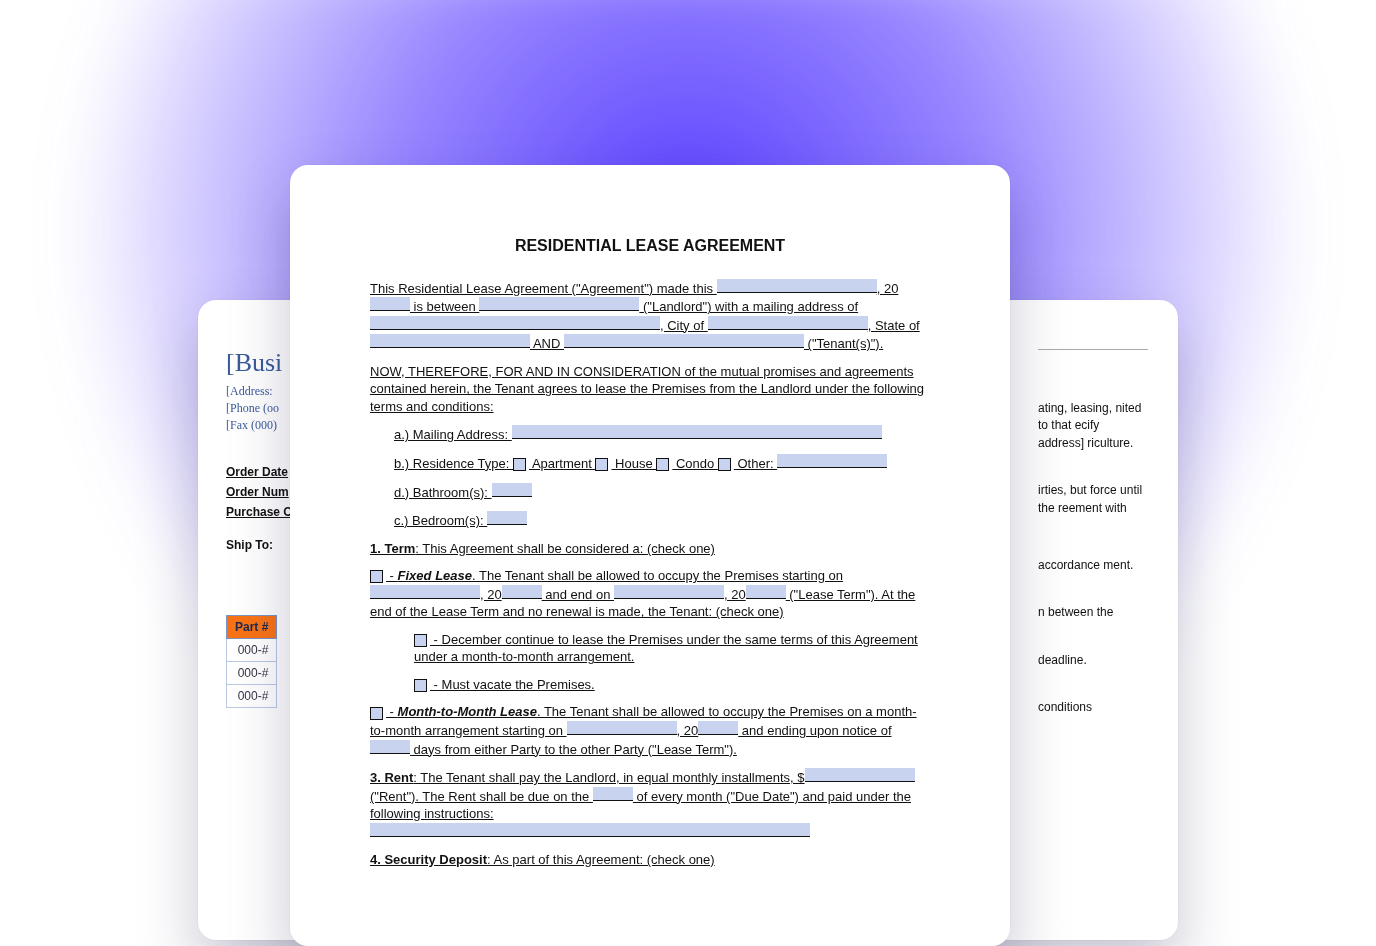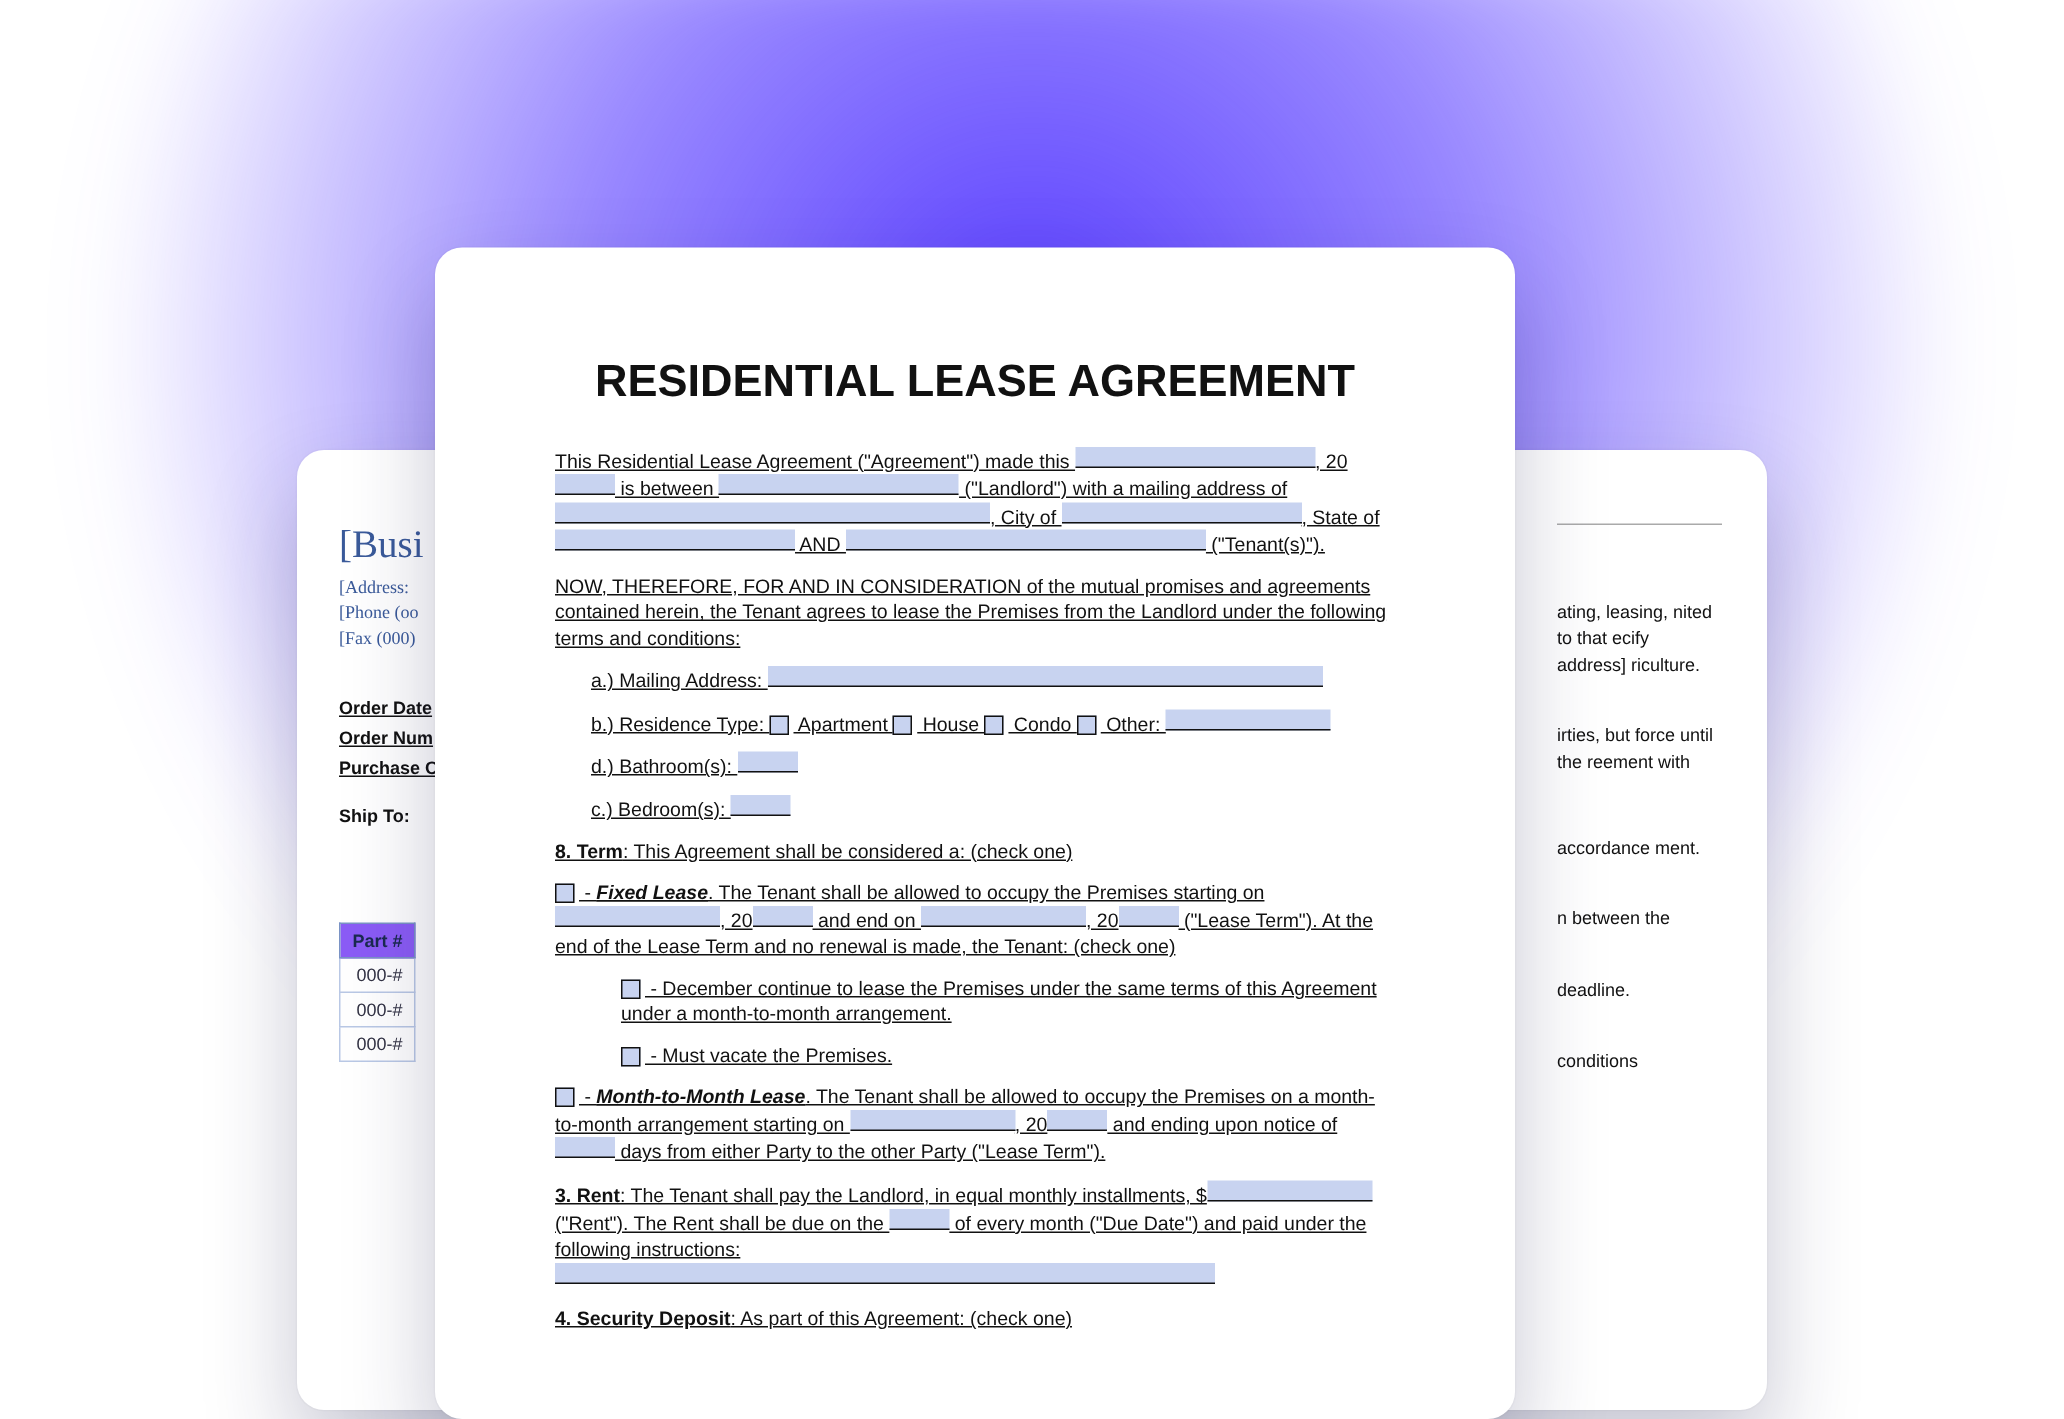--- a/index.html
+++ b/index.html
@@ -4,36 +4,36 @@
 <style>
   html,body{margin:0;padding:0;background:#fff;font-family:Helvetica,Arial,sans-serif;color:#111;}
   .stage{position:relative;width:1376px;height:946px;overflow:hidden;}
   .glow{position:absolute;left:60px;top:-40px;width:1256px;height:900px;border-radius:80px;
         background:radial-gradient(ellipse at 50% 30%, rgba(70,40,255,0.9) 0%, rgba(70,40,255,0.55) 35%, rgba(70,40,255,0.25) 55%, rgba(70,40,255,0) 70%);
         filter:blur(28px);z-index:0;}
   .doc{position:absolute;background:#fff;border-radius:18px;box-shadow:0 0 0 1px rgba(0,0,0,0.02), 0 30px 60px rgba(30,30,80,0.25);}
   .back-left{left:198px;top:300px;width:460px;height:640px;z-index:1;padding:48px 28px 0 28px;box-sizing:border-box;}
   .back-right{left:718px;top:300px;width:460px;height:640px;z-index:1;padding:48px 32px 0 320px;box-sizing:border-box;font-size:12px;line-height:1.45;}
   .front{left:290px;top:165px;width:720px;height:781px;z-index:2;padding:70px 80px 0 80px;box-sizing:border-box;font-size:13px;line-height:1.35;}
-  .title{font-size:30px;font-weight:700;text-align:center;margin-bottom:22px;}
+  .title{font-size:16px;font-weight:700;text-align:center;margin-bottom:22px;}
   .blank{display:inline-block;border-bottom:1px solid #111;background:#c8d3f0;height:13px;vertical-align:baseline;}
   .blank.sm{width:40px;}
   .blank.md{width:110px;}
   .blank.lg{width:160px;}
   .blank.xl{width:240px;}
   .chk{display:inline-block;width:11px;height:11px;border:1px solid #111;background:#c8d3f0;vertical-align:middle;margin-right:3px;}
   .front p{margin:0 0 10px 0;text-decoration:underline;}
   .indent{padding-left:24px;}
   .indent2{padding-left:44px;}
   .bold{font-weight:700;}
   .biz{color:#3a5a9a;font-size:26px;font-weight:400;margin-bottom:6px;font-family:Georgia,serif;}
   .biz-sub{color:#3a5a9a;font-size:12px;margin-bottom:2px;font-family:Georgia,serif;}
   .label-u{display:block;font-size:12px;text-decoration:underline;margin-bottom:6px;font-weight:700;}
   .tbl{margin-top:62px;border-collapse:collapse;font-size:12px;}
-  .tbl th{background:#8b5cf6;border:1px solid #7a93c5;padding:4px 8px;font-weight:700;color:#1a2a50;text-align:left;}
+  .tbl th{background:#f97316;border:1px solid #7a93c5;padding:4px 8px;font-weight:700;color:#1a2a50;text-align:left;}
   .tbl td{border:1px solid #b9c8e5;padding:4px 8px;color:#334;}
   .tbl td:first-child{text-align:right;}
   .back-right p{margin:0 0 14px 0;}
   .under{text-decoration:underline;font-style:italic;}
 </style>
 </head>
 <body>
 
 <div class="stage">
   <div class="glow"></div>
@@ -89,21 +89,21 @@
 
 
     <div class="indent">
       <p><span>a.)  Mailing Address: </span><span class="blank" style="width:370px"></span></p>
       <p><span>b.)  Residence Type: </span><span class="chk"></span><span> Apartment </span><span class="chk"></span><span> House </span><span class="chk"></span><span> Condo </span><span class="chk"></span><span> Other: </span><span class="blank md"></span></p>
       <p><span>d.)  Bathroom(s): </span><span class="blank sm"></span></p>
       <p><span>c.)  Bedroom(s): </span><span class="blank sm"></span></p>
     </div>
 
 
-    <p><span class="bold">8. Term</span><span>: This Agreement shall be considered a: (check one)</span></p>
+    <p><span class="bold">1. Term</span><span>: This Agreement shall be considered a: (check one)</span></p>
 
     <p>
       <span class="chk"></span> - <span class="under bold">Fixed Lease</span><span>. The Tenant shall be allowed to occupy the Premises starting on </span><span class="blank md"></span><span>, 20</span><span class="blank sm"></span><span> and end on </span><span class="blank md"></span><span>, 20</span><span class="blank sm"></span><span> ("Lease Term"). At the end of the Lease Term and no renewal is made, the Tenant: (check one)</span>
     </p>
     <div class="indent2">
       <p><span class="chk"></span><span> - December continue to lease the Premises under the same terms of this Agreement under a month-to-month arrangement.</span></p>
       <p><span class="chk"></span><span> - Must vacate the Premises.</span></p>
     </div>
 
     <p>

